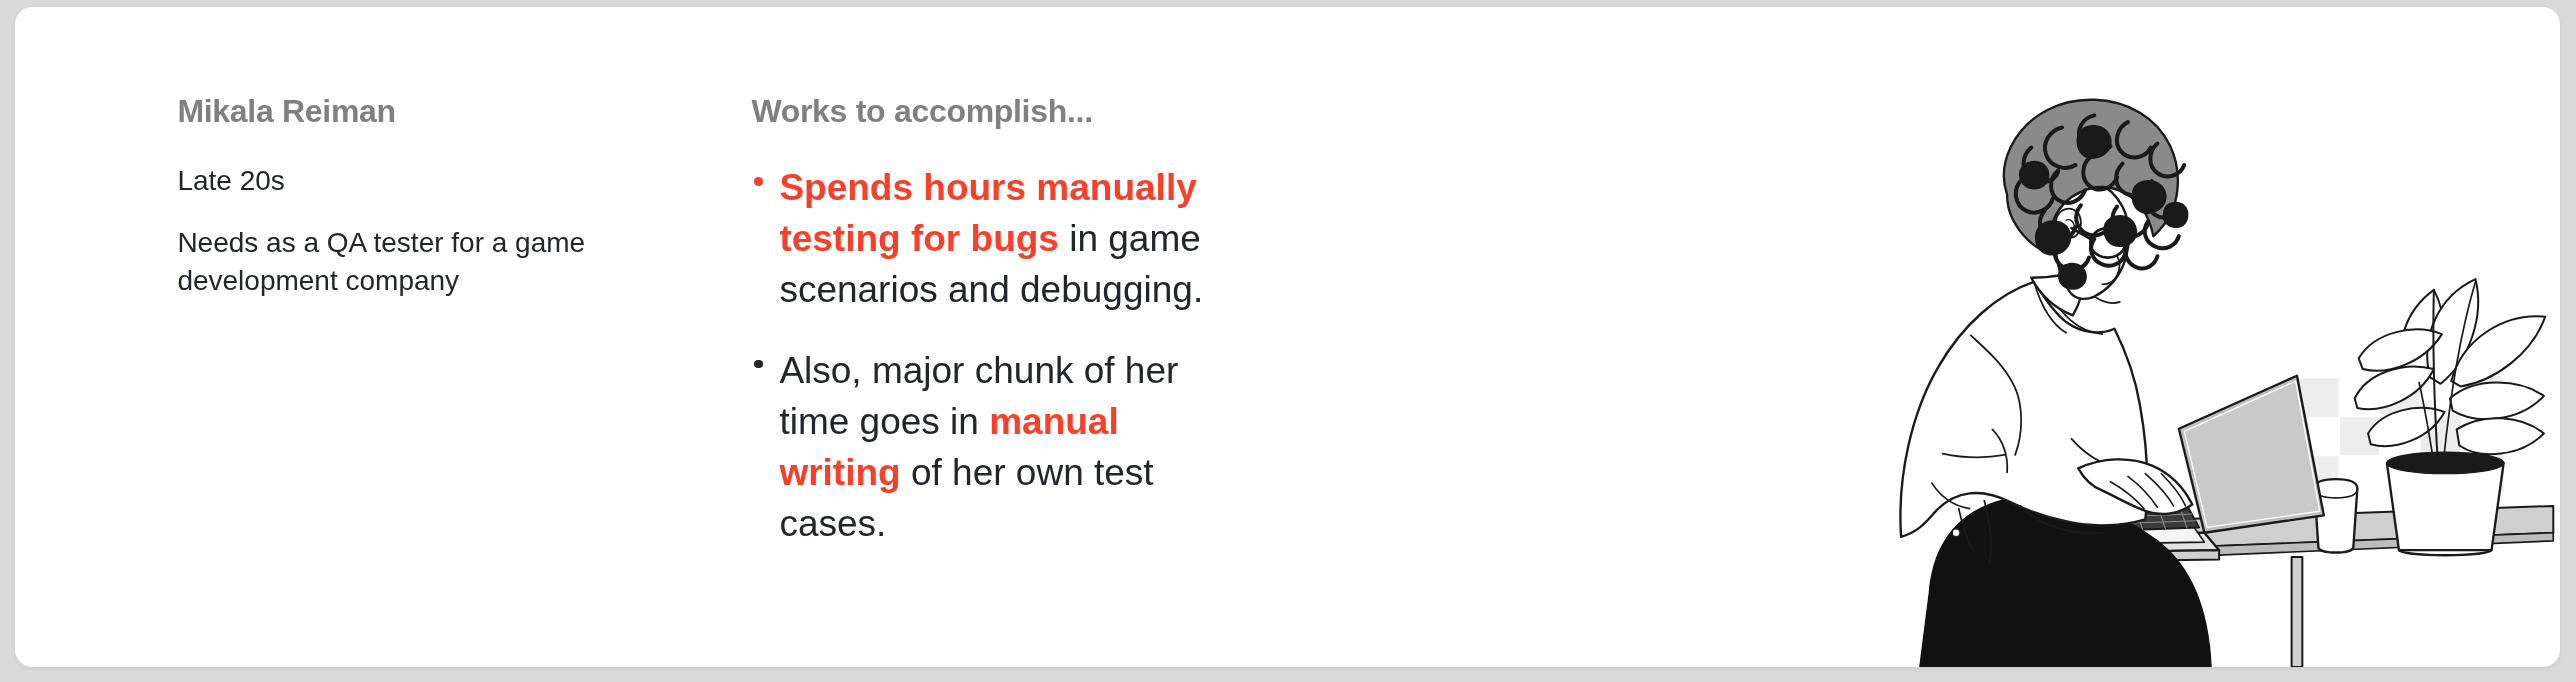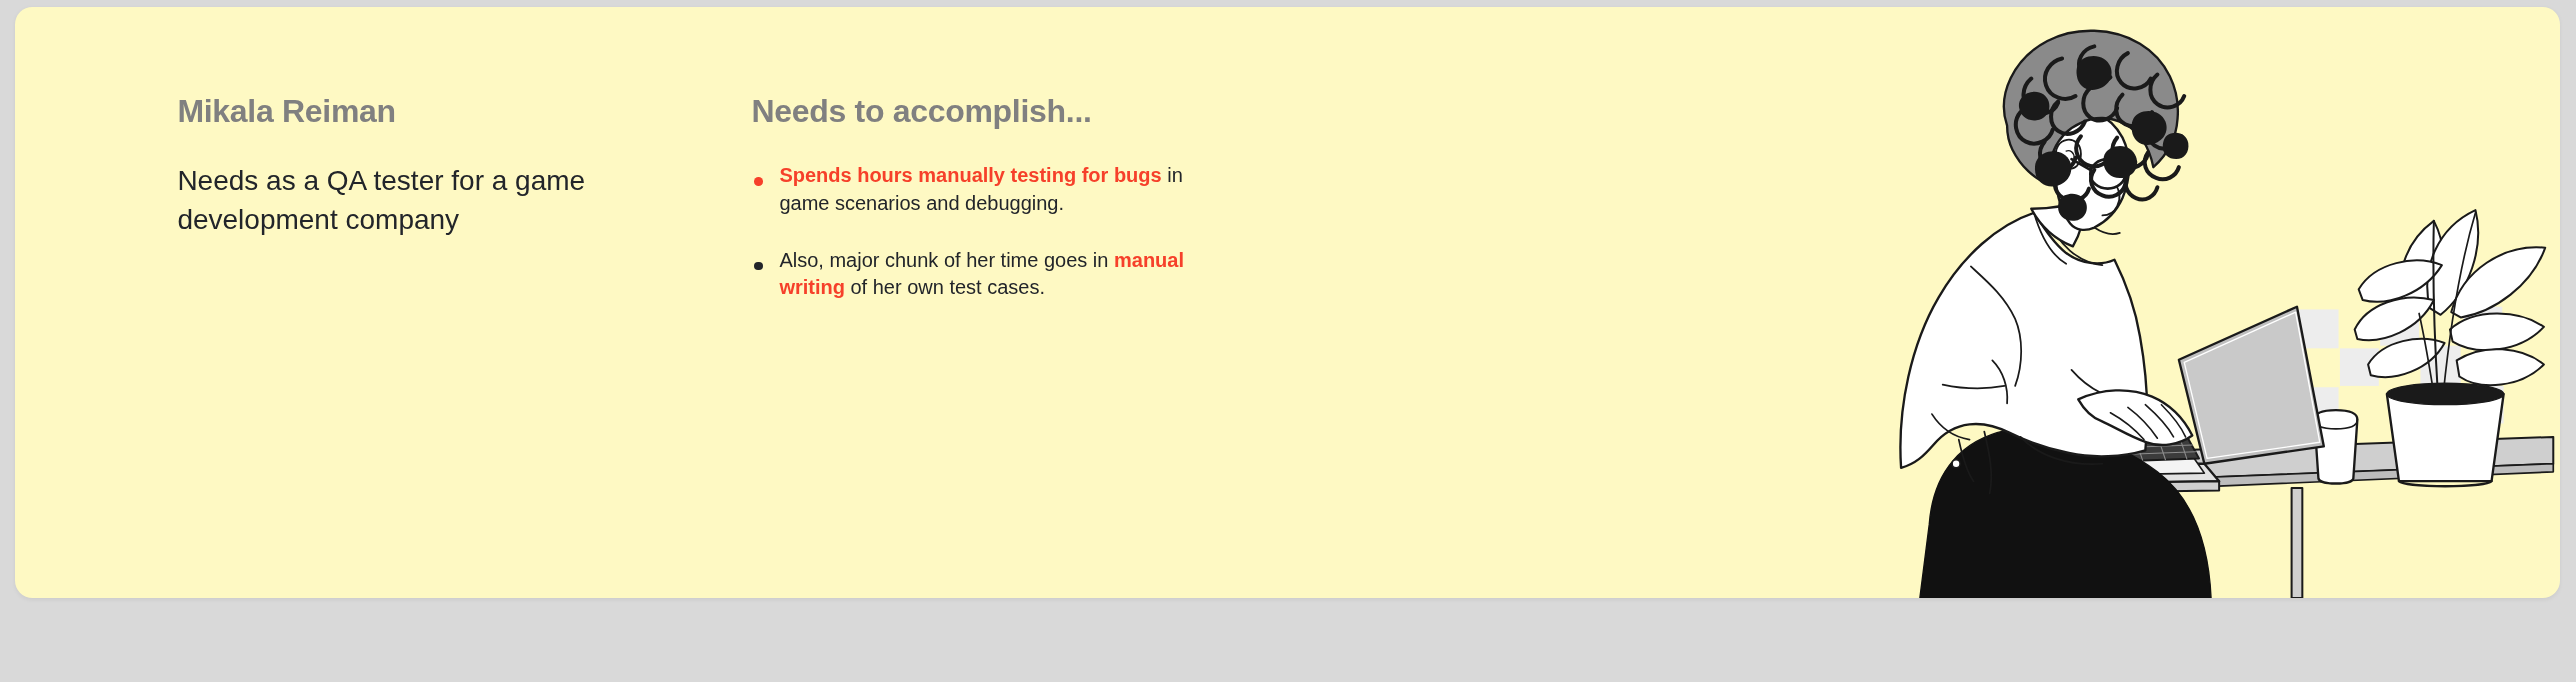--- a/index.html
+++ b/index.html
@@ -12,22 +12,22 @@
     height: 682px;
     overflow: hidden;
     font-family: "Liberation Sans", sans-serif;
   }
 
   .persona-card {
     position: absolute;
     left: 15.4px;
     top: 7.4px;
     width: 2545px;
-    height: 591px;
-    background: #fef9c3;
+    height: 660px;
+    background: #ffffff;
     border-radius: 17.4px;
     overflow: hidden;
     box-shadow: 0 1.3px 4px rgba(0,0,0,0.06);
   }
 
   .columns {
     position: absolute;
     left: 0;
     top: 0;
     width: 100%;
@@ -66,21 +66,21 @@
   .persona-fact:last-child { margin-bottom: 0; }
 
   .bullets {
     margin: 0;
     padding: 0;
     list-style: none;
   }
   .bullet {
     position: relative;
     padding-left: 28px;
-    font-size: 20px;
+    font-size: 37px;
     line-height: 1.38;
     color: #22252a;
     margin-bottom: 29.5px;
   }
   .bullet:last-child { margin-bottom: 0; }
   .bullet .dot {
     position: absolute;
     left: 2.7px;
     top: 14.8px;
     width: 8.7px;
@@ -108,26 +108,27 @@
 </head>
 <body>
 
 <div class="persona-card">
 
   <div class="columns">
 
     <div class="col col-persona">
       <h2 class="col-heading">Mikala Reiman</h2>
       <ul class="persona-facts">
+        <li class="persona-fact">Late 20s</li>
         <li class="persona-fact">Needs as a QA tester for a game development company</li>
       </ul>
     </div>
 
     <div class="col col-needs">
-      <h2 class="col-heading">Needs to accomplish...</h2>
+      <h2 class="col-heading">Works to accomplish...</h2>
       <ul class="bullets">
         <li class="bullet accent-dot">
           <span class="dot"></span>
           <span class="rich"><span class="em">Spends hours manually testing for bugs</span><span> in game scenarios and debugging.</span></span>
         </li>
         <li class="bullet">
           <span class="dot"></span>
           <span class="rich"><span>Also, major chunk of her time goes in </span><span class="em">manual writing</span><span> of her own test cases.</span></span>
         </li>
       </ul>

